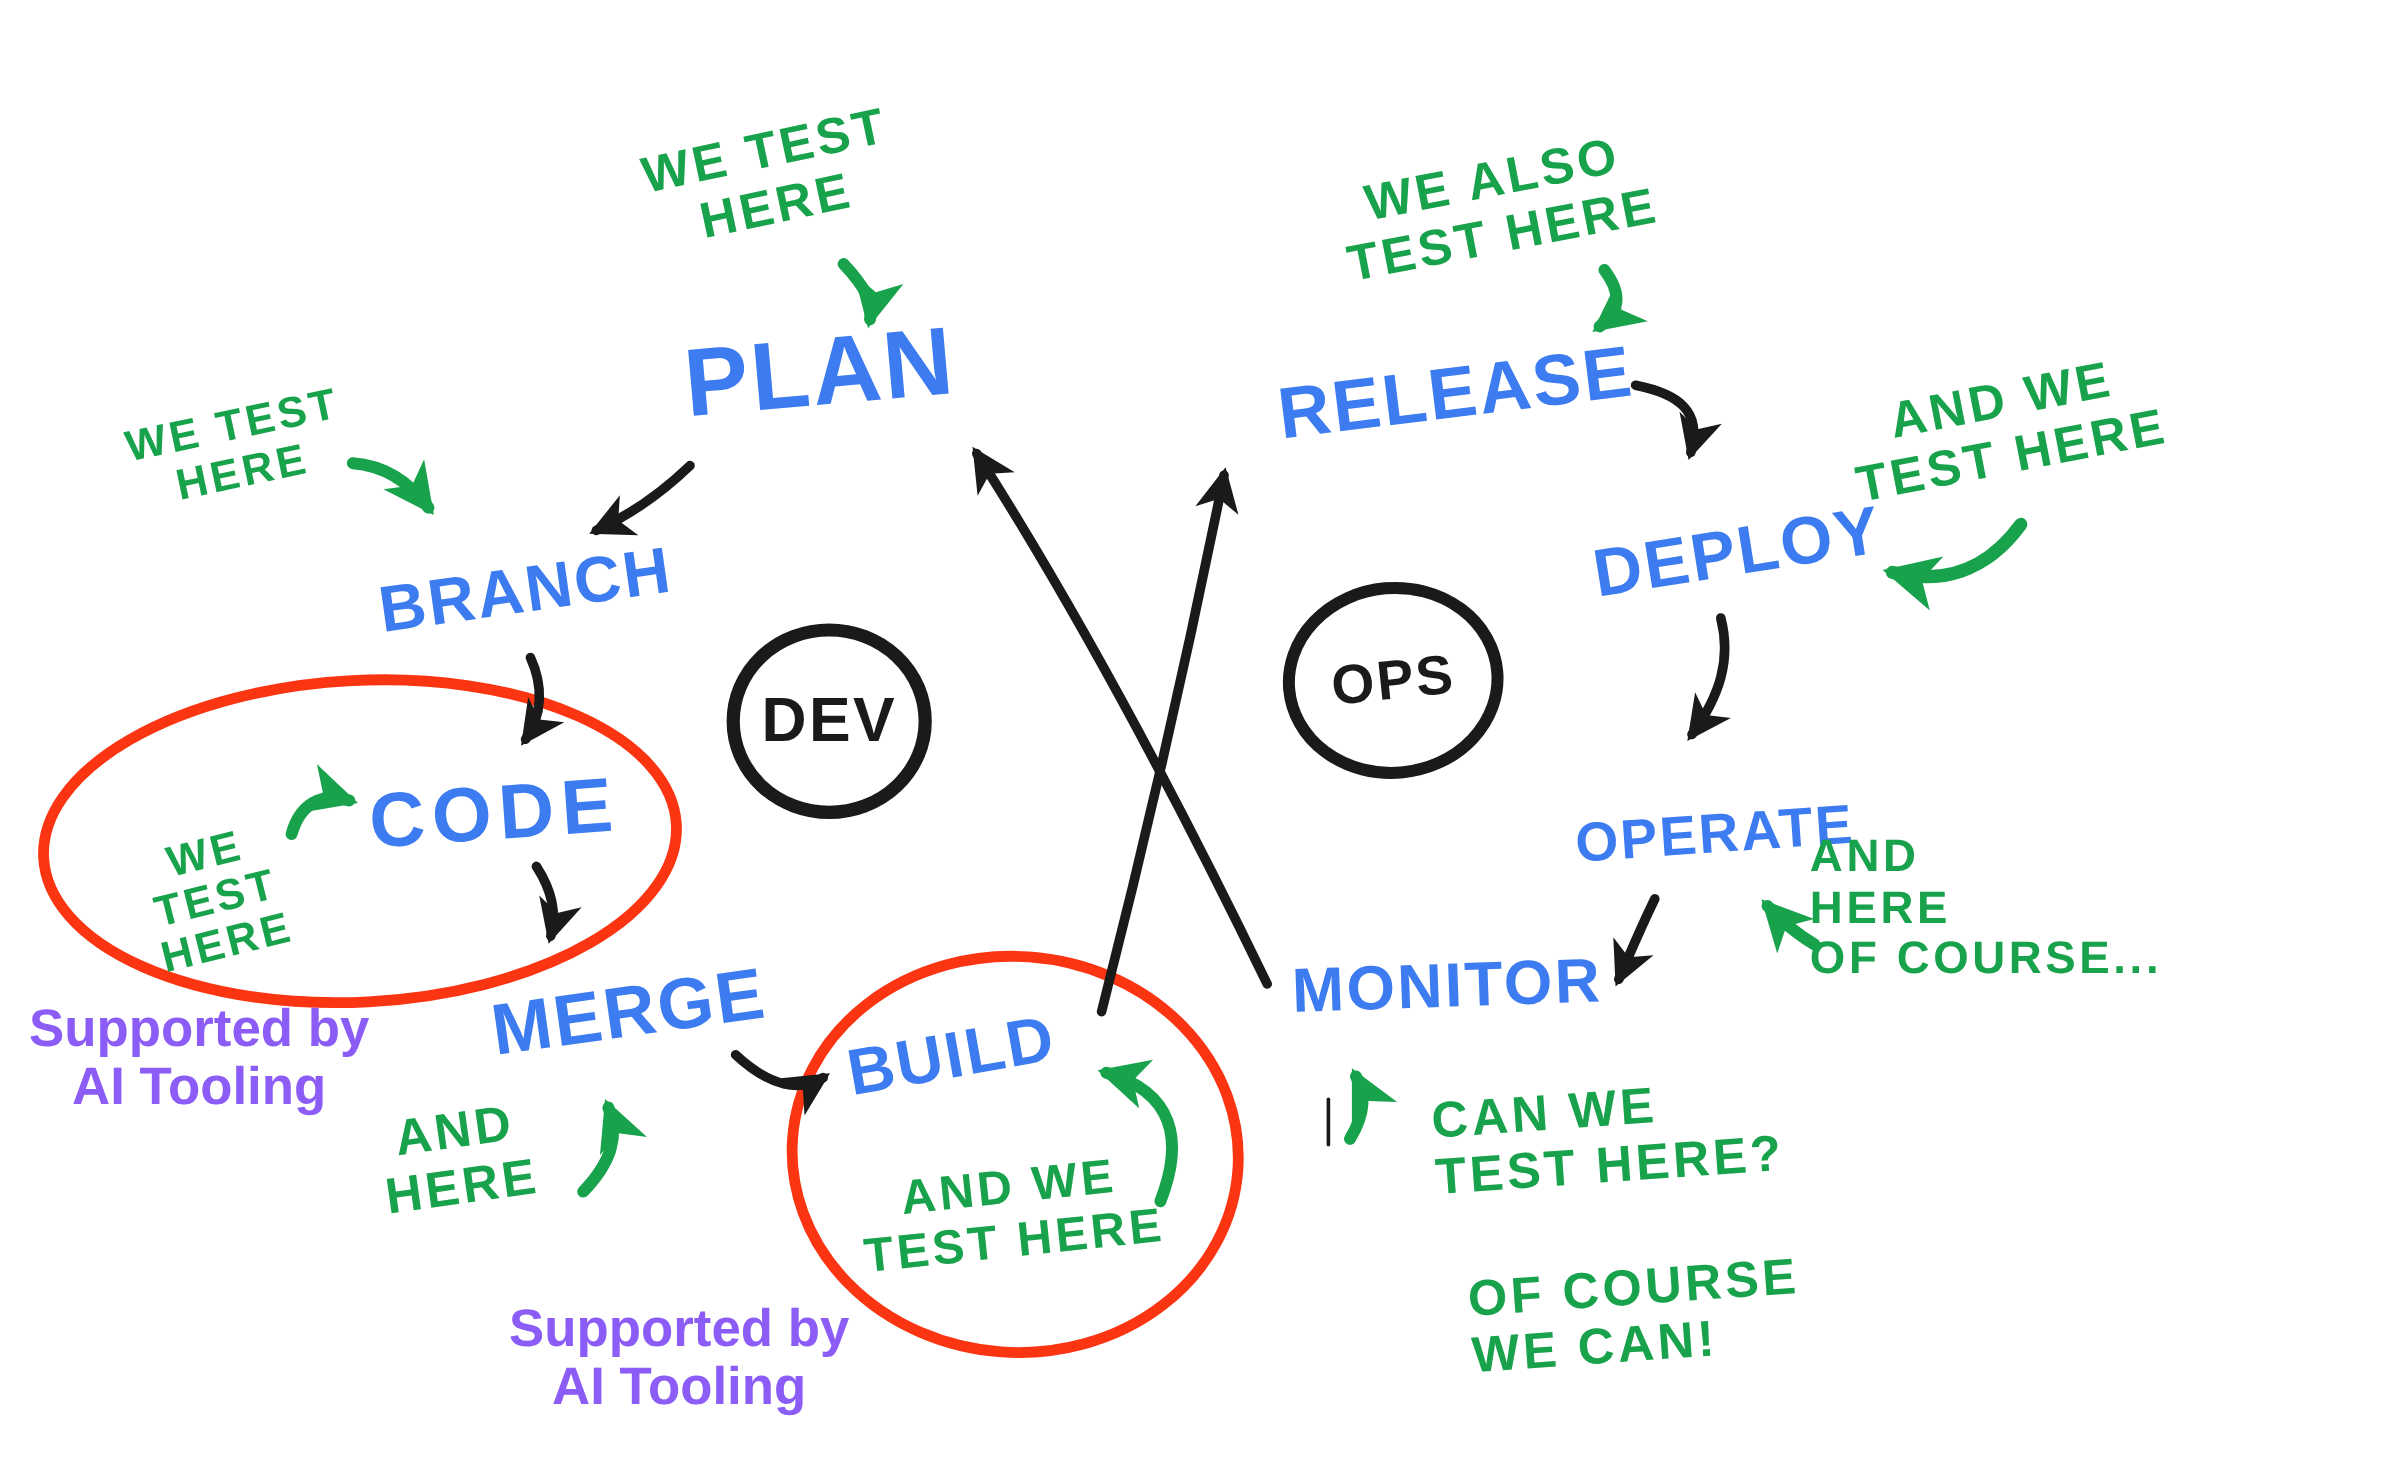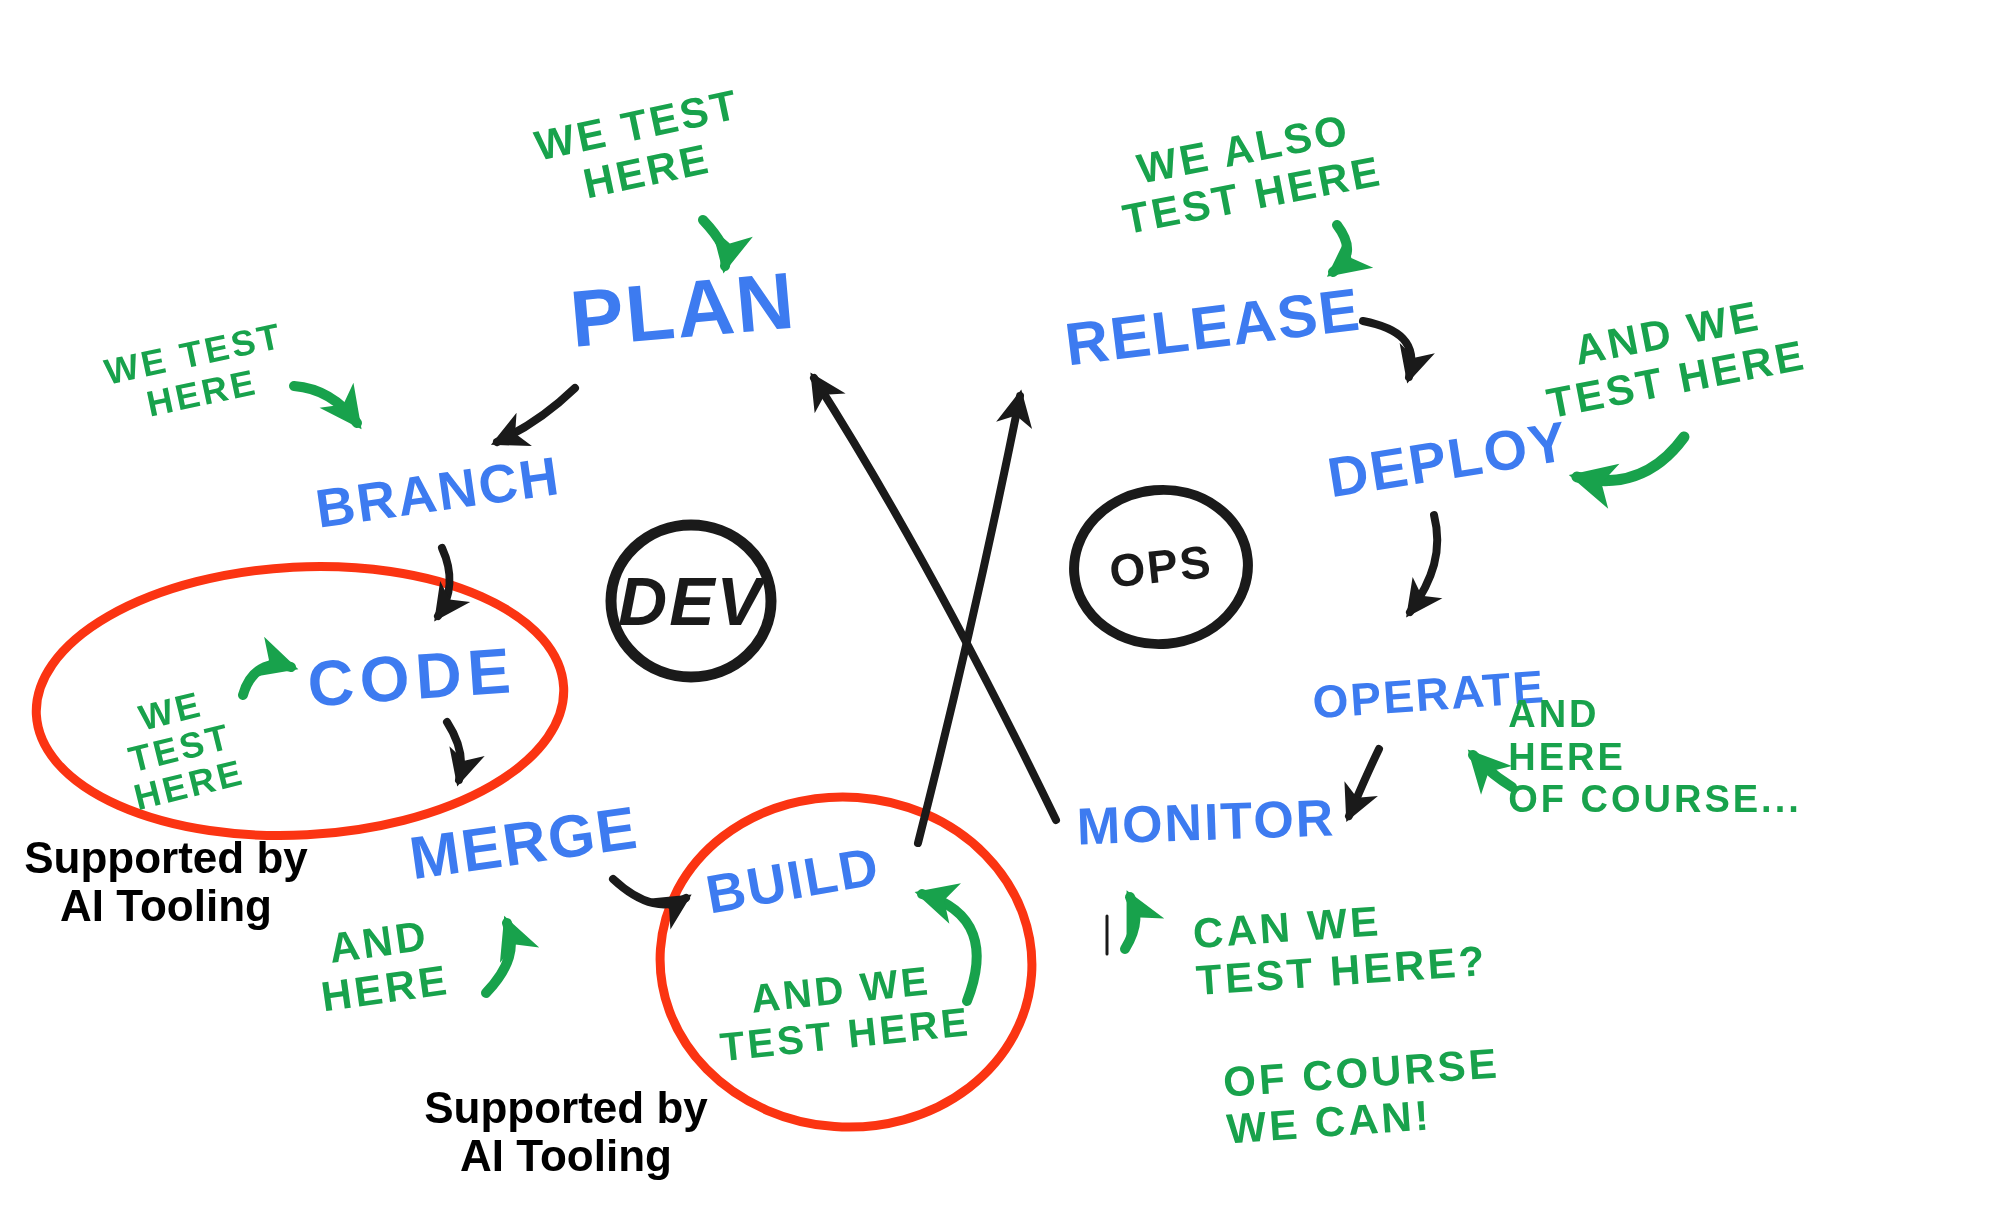--- a/index.html
+++ b/index.html
@@ -17,21 +17,21 @@
     font-weight:bold;
     white-space:pre-line;
     text-align:center;
     line-height:1.12;
     letter-spacing:2px;
     user-select:none;
   }
   .stage{color:#3d7bf0;}
   .note{color:#18a24c;letter-spacing:3px;}
   .loop-label{color:#1a1a1a;}
-  .caption{color:#000000;letter-spacing:0px;line-height:1.1;}
+  .caption{color:#8b5cf6;letter-spacing:0px;line-height:1.1;}
 </style>
 </head>
 <body>
 
 <div id="canvas">
 
   <svg id="strokes" viewBox="0 0 2000 1219">
     <defs>
       <marker id="mk-black" viewBox="0 0 12 12" refX="9.5" refY="6" markerWidth="5" markerHeight="5" orient="auto">
         <path d="M0.5,0.5 L11.5,6 L0.5,11.5 L3.5,6 z" fill="#1a1a1a"></path>
@@ -75,21 +75,21 @@
   <div class="txt stage" style="left:683px;top:310px;font-size:80px;--r:-5deg;">PLAN</div>
   <div class="txt stage" style="left:438px;top:492px;font-size:54px;--r:-8deg;">BRANCH</div>
   <div class="txt stage" style="left:412px;top:678px;font-size:64px;--r:-4deg;letter-spacing:6px;">CODE</div>
   <div class="txt stage" style="left:524px;top:843px;font-size:60px;--r:-8deg;">MERGE</div>
   <div class="txt stage" style="left:793px;top:880px;font-size:54px;--r:-10deg;">BUILD</div>
   <div class="txt stage" style="left:1213px;top:327px;font-size:60px;--r:-7deg;">RELEASE</div>
   <div class="txt stage" style="left:1448px;top:460px;font-size:56px;--r:-9deg;">DEPLOY</div>
   <div class="txt stage" style="left:1429px;top:695px;font-size:46px;--r:-4deg;">OPERATE</div>
   <div class="txt stage" style="left:1206px;top:822px;font-size:52px;--r:-2deg;">MONITOR</div>
 
-  <div class="txt loop-label" style="left:691px;top:601px;font-size:68px;font-style:italic;">DEV</div>
+  <div class="txt loop-label" style="left:691px;top:601px;font-size:52px;">DEV</div>
   <div class="txt loop-label" style="left:1161px;top:567px;font-size:46px;--r:-6deg;">OPS</div>
 
   <div class="txt note" style="left:642px;top:148px;font-size:42px;--r:-12deg;">WE TEST
 HERE</div>
   <div class="txt note" style="left:198px;top:374px;font-size:36px;--r:-12deg;">WE TEST
 HERE</div>
   <div class="txt note" style="left:180px;top:748px;font-size:36px;--r:-14deg;line-height:1.05;">WE
 TEST
 HERE</div>
   <div class="txt note" style="left:382px;top:965px;font-size:42px;--r:-8deg;">AND

